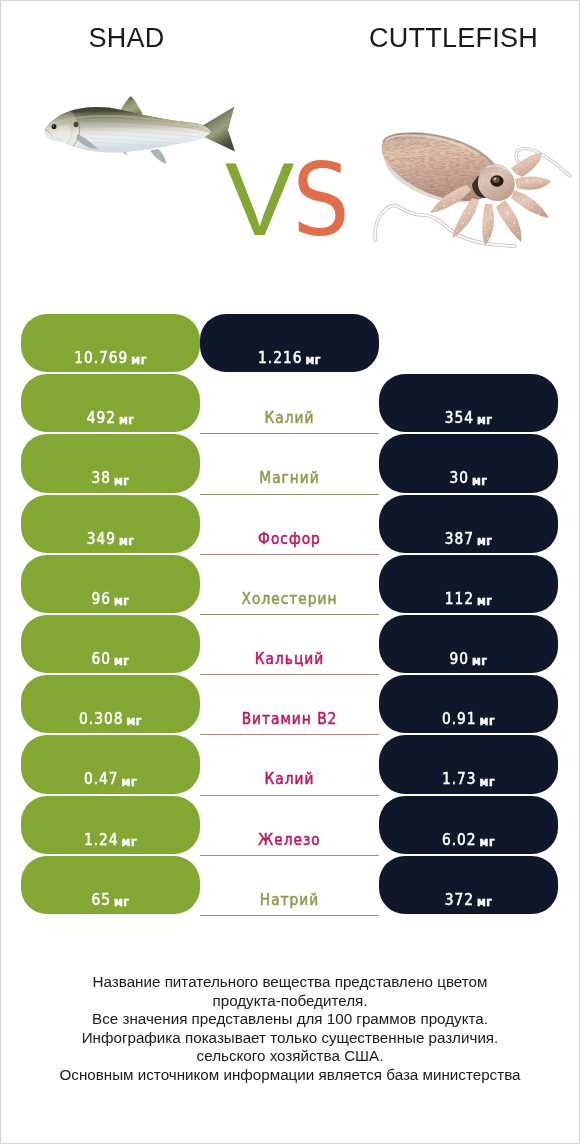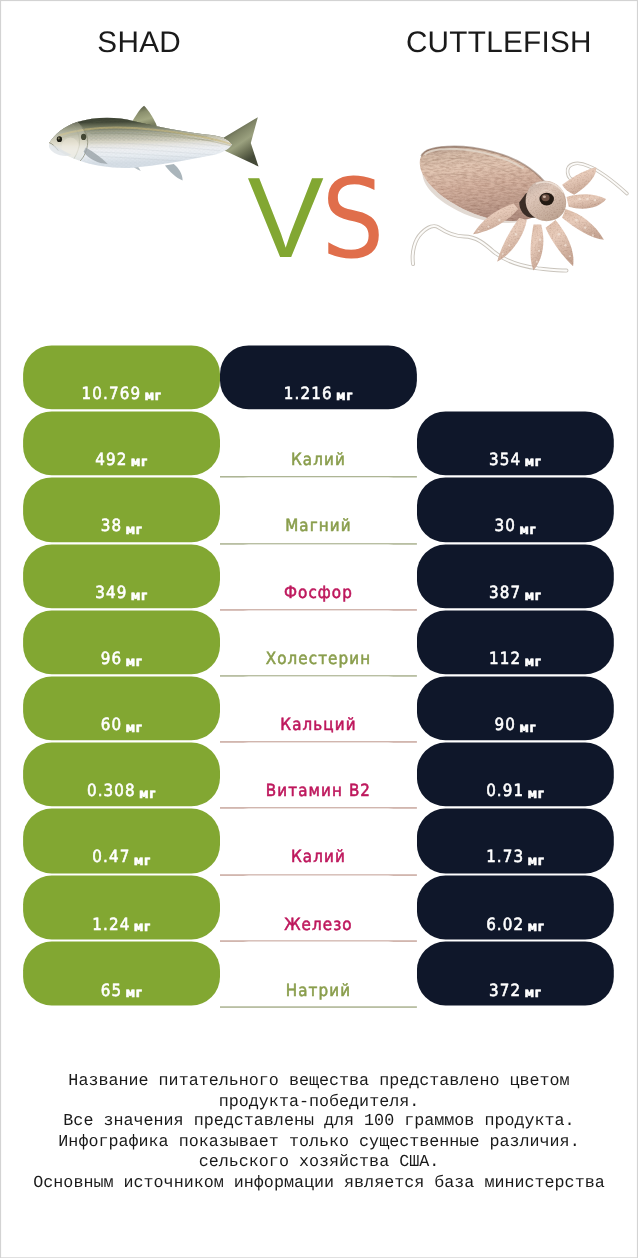--- a/index.html
+++ b/index.html
@@ -29,21 +29,21 @@
   .c-left{width:179px;color:#ffffff;background:#82a732;}
   .c-mid{width:179px;background:#ffffff;position:relative;}
   .c-mid::after{content:"";position:absolute;left:0;right:0;bottom:-2px;height:1px;background:#8b9668;}
   .c-right{width:179px;color:#ffffff;background:#0f172a;}
   .row.orange .c-mid::after{background:#b3867a;}
   .row.orange .c-mid{color:#be185d;}
   .row.green .c-mid{color:#8a9e4d;}
   .unit{font-size:12px;font-weight:700;margin-left:3px;letter-spacing:0.5px;-webkit-text-stroke:0.5px currentColor;}
 
   
-  .footer{position:absolute;left:0;top:973px;width:580px;text-align:center;font-family:Liberation Mono, monospace;font-size:15.2px;line-height:18.5px;color:#1a1a1a;}
+  .footer{position:absolute;left:0;top:973px;width:580px;text-align:center;font-family:Liberation Sans, sans-serif;font-size:15.2px;line-height:18.5px;color:#1a1a1a;}
 </style>
 </head>
 <body>
 
 <div class="page">
   <div class="page-border"></div>
   <div class="hero">
     <div class="hero-title left">SHAD</div>
     <div class="hero-title right">CUTTLEFISH</div>
     <div class="fishwrap">

